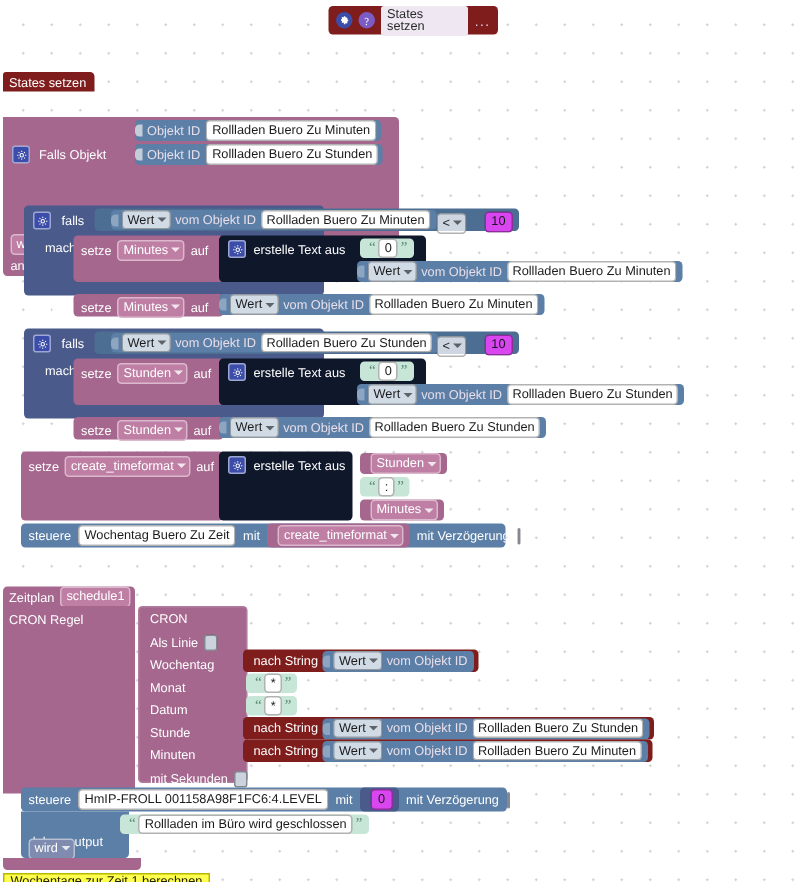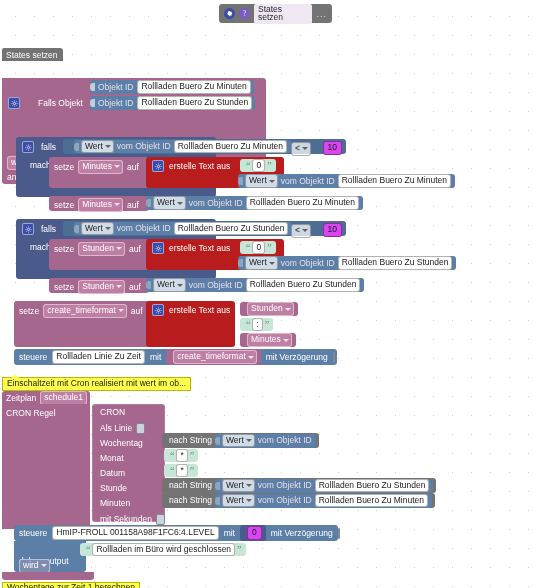--- a/index.html
+++ b/index.html
@@ -15,23 +15,23 @@
     position:relative;
     -webkit-font-smoothing:antialiased;
   }
   .ws{position:absolute;inset:0;}
 
   
   .blk{position:absolute;box-sizing:border-box;}
   .row{display:flex;align-items:center;}
 
   
-  .c-purple   {background:#737373;}     
+  .c-purple   {background:#7f1d1d;}     
   .c-mauve    {background:#a5678e;}     
-  .c-green    {background:#b91c1c;}     
+  .c-green    {background:#0f172a;}     
   .c-greenlt  {background:#c8e6d8;}     
   .c-blue     {background:#5b7fa6;}     
   .c-bluedk   {background:#4c6e92;}
   .c-navy     {background:#4a5a8a;}
 
   .lbl{color:#ffffff;white-space:nowrap;line-height:1;}
   .lbl.dim{color:#e9dfe9;}
 
   
   .field{
@@ -104,21 +104,21 @@
   #top-bar{left:219px;top:4px;width:113px;height:19px;border-radius:3px;
            display:flex;align-items:center;gap:4px;padding:0 5px;}
   #top-bar .tfield{background:#efe8f2;color:#2a2a2a;border-radius:2px;
            padding:1px 4px 2px 4px;line-height:1;font-size:8.5px;}
   #top-bar .dots{color:#e3d7ea;font-size:9px;letter-spacing:1px;}
 
   #states-tab{left:2px;top:48px;height:13px;border-radius:2px 3px 0 0;
               padding:1px 5px 0 4px;display:flex;align-items:center;}
 
   #obj-trigger{left:2px;top:62px;width:264px;height:112px;border-radius:0 3px 3px 3px;}
-  #falls-row{position:absolute;left:6px;top:19px;display:flex;align-items:center;gap:18px;}
+  #falls-row{position:absolute;left:6px;top:19px;display:flex;align-items:center;gap:6px;}
   .objrow{position:absolute;display:flex;align-items:center;gap:4px;
           height:14px;border-radius:3px;padding:0 3px 0 8px;}
   .objrow:before{content:"";position:absolute;left:0px;top:3px;width:5px;height:8px;
           background:#c3cdd9;border-radius:3px 0 0 3px;}
 
   #wurde{position:absolute;left:5px;top:78px;}
   #anerkannt{position:absolute;left:5px;top:92px;display:flex;align-items:center;gap:3px;}
 
   .cmpblk{position:absolute;height:15px;border-radius:3px;display:flex;align-items:center;
           gap:4px;padding:0 4px 0 6px;}
@@ -346,32 +346,29 @@
     <span class="q">“</span>
     <span class="field">:</span>
     <span class="q">”</span>
   </div>
   <div class="blk c-mauve" style="left:240px;top:333px;height:14px;border-radius:3px;padding:0 4px 0 7px;display:flex;align-items:center;">
     <span class="vfield drop">Minutes</span>
   </div>
 
   <div class="blk c-blue" style="left:14px;top:349px;width:323px;height:16px;border-radius:3px;display:flex;align-items:center;gap:5px;padding:0 5px;">
     <span class="lbl">steuere</span>
-    <span class="field">Rollladen Linie Zu Zeit</span>
+    <span class="field">Wochentag Buero Zu Zeit</span>
     <span class="lbl">mit</span>
     <span style="display:inline-flex;align-items:center;background:#a5678e;border-radius:3px;padding:1px 4px 1px 7px;position:relative;">
       <span class="vfield drop">create_timeformat</span>
     </span>
     <span class="lbl">mit Verzögerung</span>
     <span class="cbx"></span>
   </div>
 
-  <div class="comment" style="left:2px;top:377px;">
-    <span>Einschaltzeit mit Cron realisiert mit wert im ob...</span>
-  </div>
 
   <div class="blk c-mauve" style="left:2px;top:391px;width:88px;height:14px;border-radius:3px 3px 0 0;display:flex;align-items:center;gap:4px;padding:0 4px;">
     <span class="lbl">Zeitplan</span>
     <span class="vfield">schedule1</span>
   </div>
 
   <div class="blk c-mauve" style="left:2px;top:404px;width:88px;height:125px;">
     <span class="lbl" style="position:absolute;left:4px;top:5px;">CRON Regel</span>
   </div>
 

